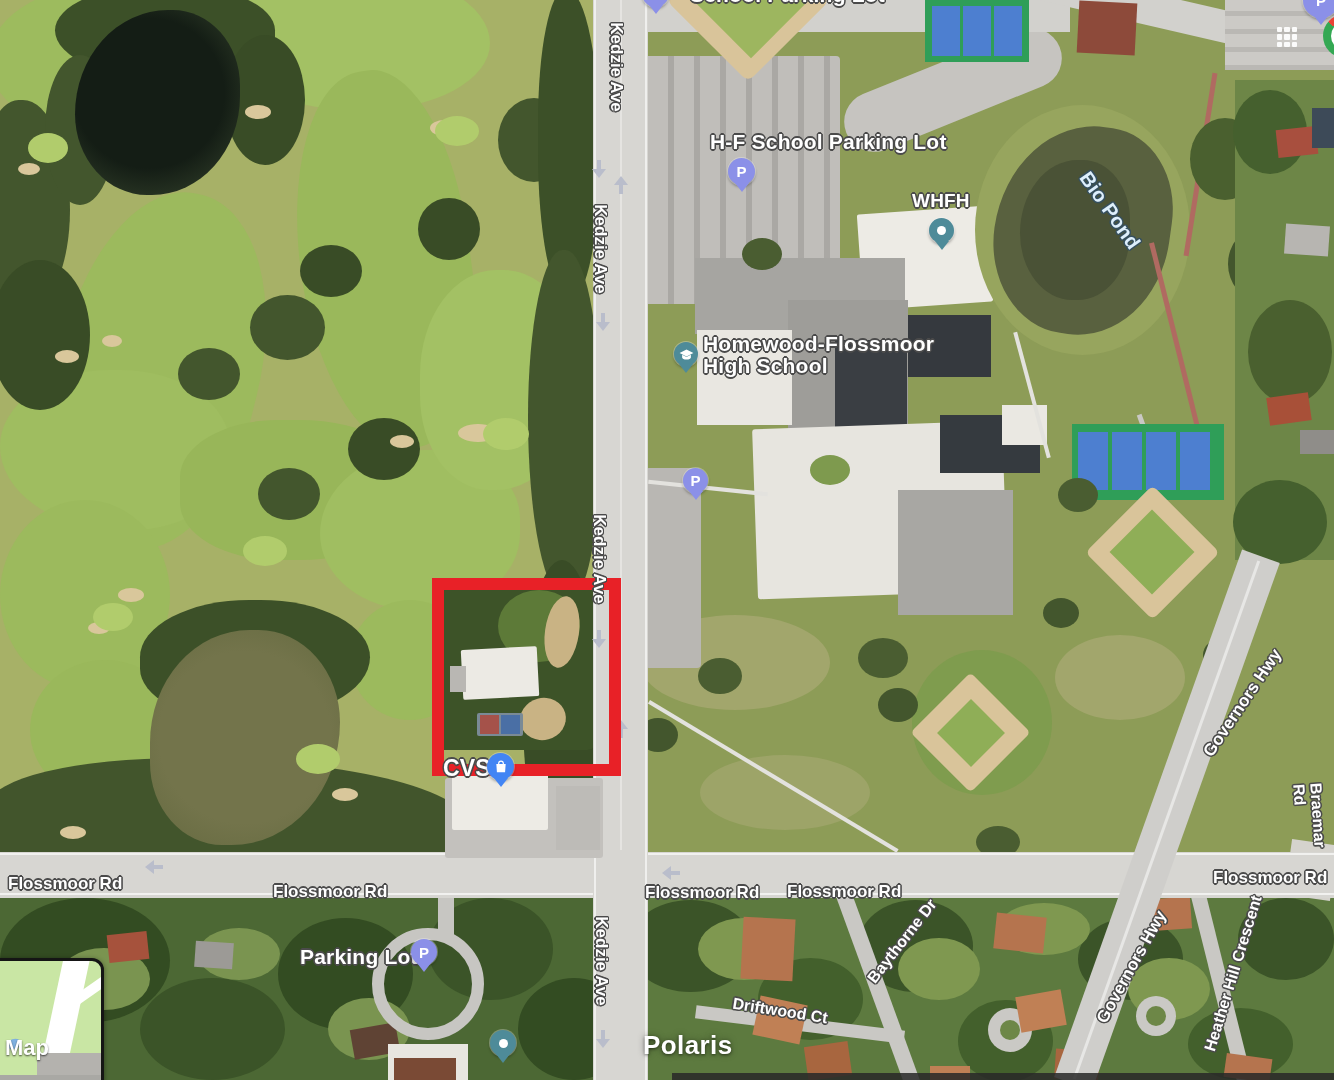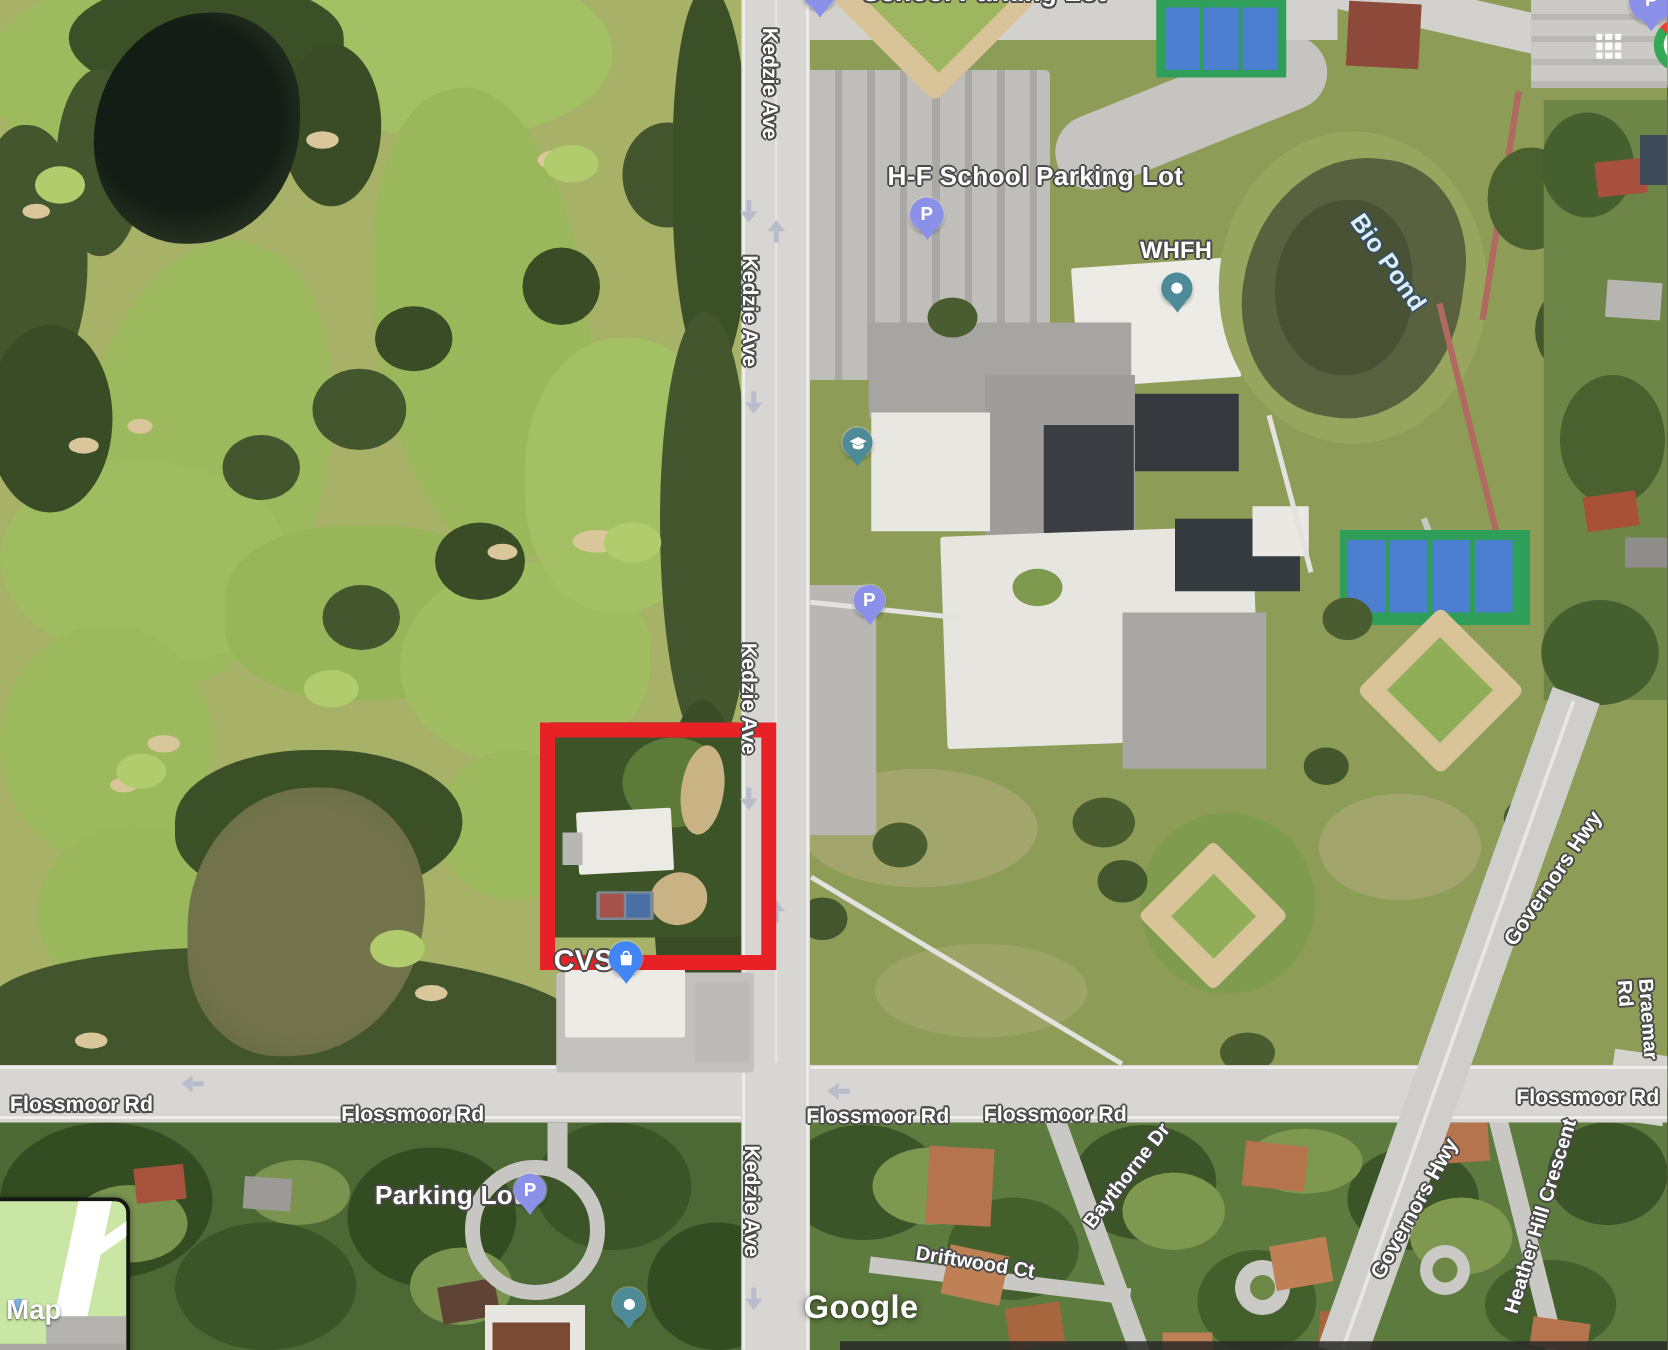--- a/index.html
+++ b/index.html
@@ -341,20 +341,22 @@
       <em>P</em>
       <span class="tail"></span>
     </div>
 
   <div class="lbl place" style="left:912px;top:191px;font-size:19px">WHFH</div>
   <div class="pin" style="--c:#4e8b99;left:929px;top:218px;width:25px;height:25px">
       <span class="dotg"></span>
       <span class="tail"></span>
     </div>
 
+  <div class="lbl place" style="left:703px;top:333px">Homewood-Flossmoor
+High School</div>
   <div class="pin" style="--c:#4e8b99;left:674px;top:342px;width:24px;height:24px">
     <svg width="15" height="15" viewBox="0 0 24 24">
         <path fill="#fff" d="M12 4 1 9.5 12 15l11-5.5zM5 12.5v4.2c0 1.8 3.1 3.3 7 3.3s7-1.5 7-3.3v-4.2l-7 3.5z"></path>
       </svg>
     <span class="tail"></span>
   </div>
 
   <div class="pin" style="--c:#8b90e8;left:683px;top:468px;width:25px;height:25px">
       <em>P</em>
       <span class="tail"></span>
@@ -394,21 +396,21 @@
       <i></i>
       <i></i>
       <i></i>
       <i></i>
       <i></i>
       <i></i>
       <i></i>
     </div>
 
   <i style="position:absolute;left:672px;top:1073px;width:662px;height:7px;background:rgba(40,40,40,.85)"></i>
-  <div class="gwm">Google</div>
+  <div class="gwm">Polaris</div>
 
   <div id="mapToggle">
     <i style="left:70px;top:-6px;width:26px;height:146px;background:#fff;transform:rotate(12deg)"></i>
     <i style="left:88px;top:20px;width:60px;height:10px;background:#fff;transform:rotate(-35deg)"></i>
     <i style="left:58px;top:92px;width:64px;height:44px;background:#b4b2ae"></i>
     <i style="left:28px;top:78px;width:14px;height:10px;background:#7fb1e0;border-radius:50%;transform:rotate(-20deg)"></i>
     <i style="left:0;top:114px;width:122px;height:20px;background:#a9a8a4"></i>
     <span class="mlabel">Map</span>
   </div>
 

